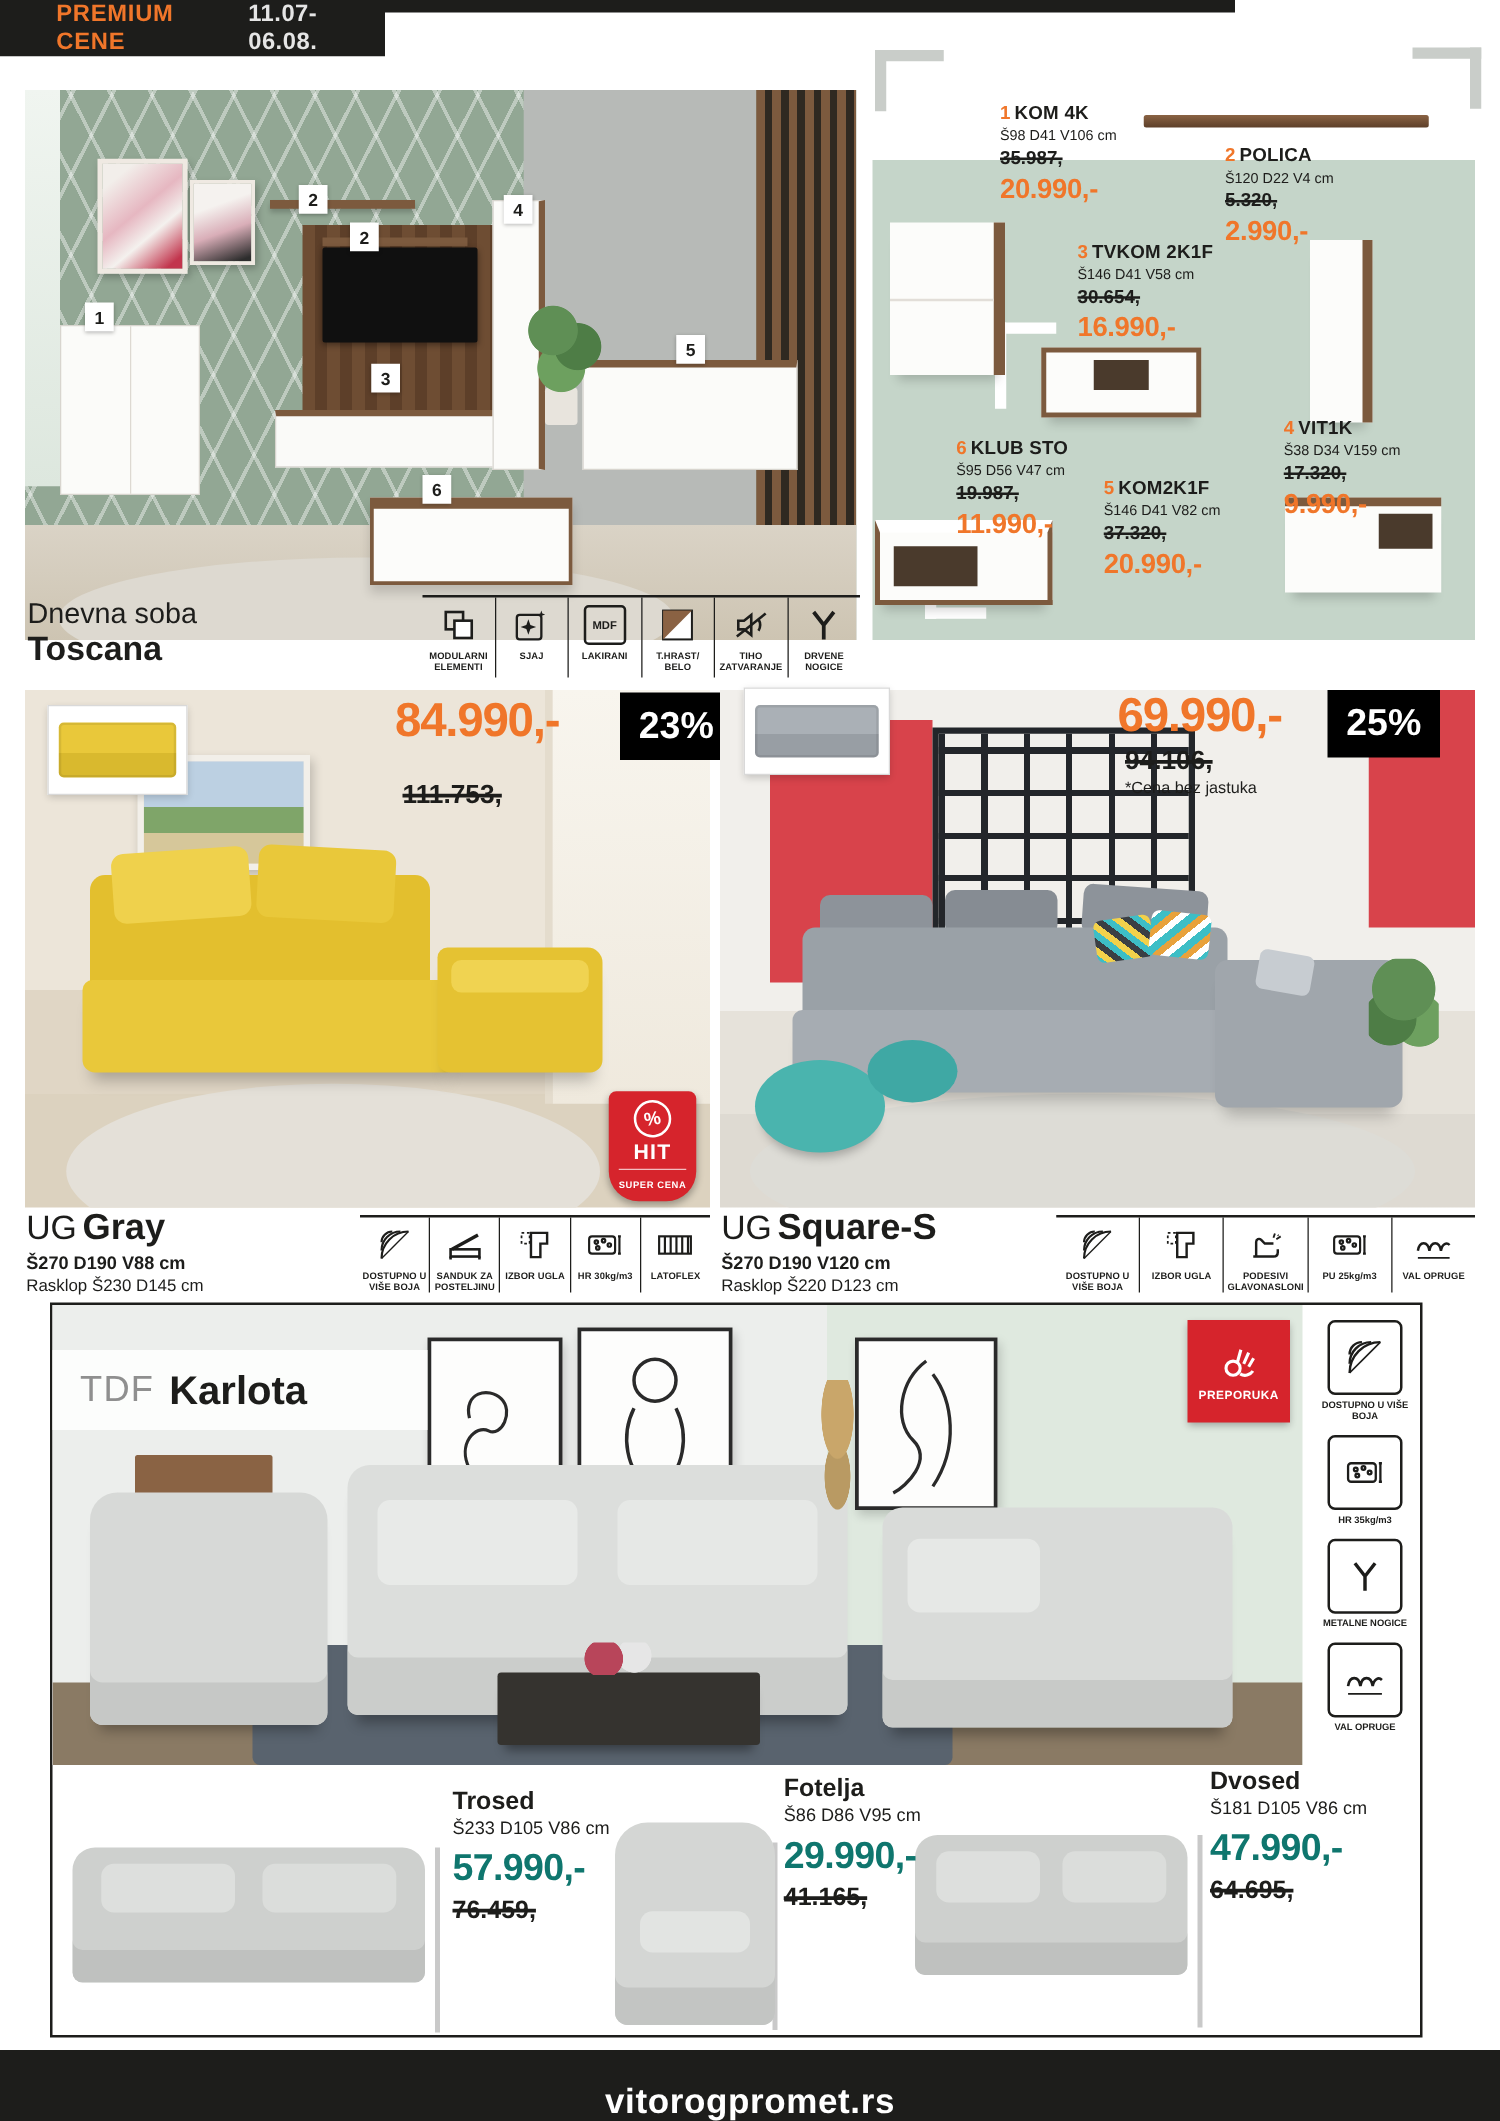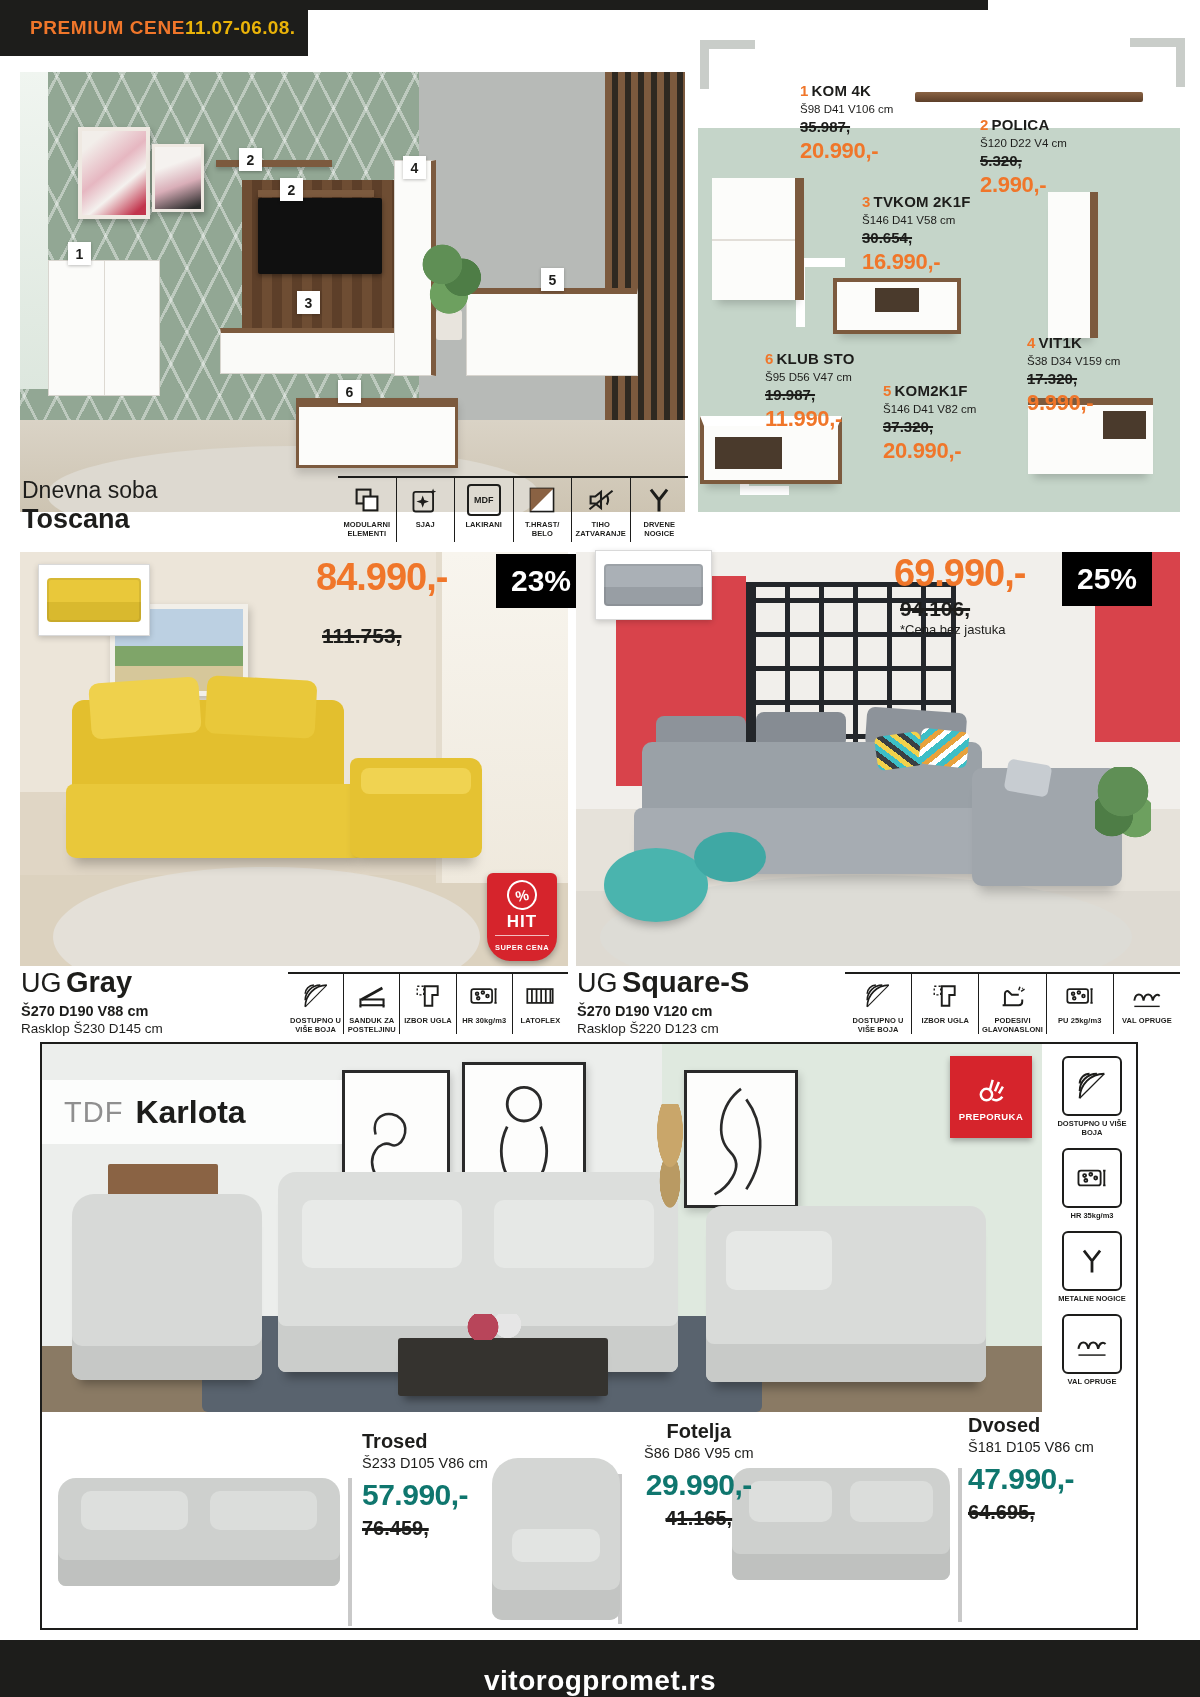--- a/index.html
+++ b/index.html
@@ -3,23 +3,23 @@
 <meta charset="utf-8">
 <style>
   html,body{margin:0;padding:0;background:#e9e9e9;}
   .page{position:relative;width:1200px;height:1697px;margin:0 auto;background:#fff;
         font-family:"Liberation Sans",sans-serif;color:#1d1d1b;overflow:hidden;}
   .abs{position:absolute;}
   .ph{position:absolute;}
 
   
   .top-strip{left:0;top:0;width:988px;height:10px;background:#1d1d1b;}
-  .header-badge{left:0;top:0;width:308px;height:56px;background:#1d1d1b;display:flex;align-items:center;padding-left:30px;box-sizing:border-box;}
+  .header-badge{left:0;top:0;width:308px;height:45px;background:#1d1d1b;display:flex;align-items:center;padding-left:45px;box-sizing:border-box;}
   .badge-title{color:#f0762a;font-weight:bold;font-size:19px;letter-spacing:.6px;}
-  .badge-date{color:#eab308;font-weight:bold;font-size:19px;letter-spacing:.4px;}
+  .badge-date{color:#e5e5e5;font-weight:bold;font-size:19px;letter-spacing:.4px;}
 
   
   .room-photo{left:20px;top:72px;width:665px;height:440px;background:#9aad9c;overflow:hidden;}
   .wall-pattern{left:0;top:0;width:60%;height:100%;background-color:#92a794;
      background-image:repeating-linear-gradient(63deg,rgba(255,255,255,0) 0 26px,rgba(255,255,255,.40) 26px 29px),
                       repeating-linear-gradient(-63deg,rgba(255,255,255,0) 0 26px,rgba(255,255,255,.40) 26px 29px);}
   .wall-right{left:60%;top:0;width:28%;height:100%;background:#b7bab7;}
   .wall-slats{left:88%;top:0;width:12%;height:100%;background:repeating-linear-gradient(90deg,#7c5a3e 0 7px,#2f2921 7px 13px);}
   .room-window{left:0;top:0;width:28px;height:72%;background:linear-gradient(#f0f5f0,#dde7de);}
   .room-floor{left:0;top:79%;width:100%;height:21%;background:linear-gradient(#dad3c6,#cdc4b2);}
@@ -173,21 +173,21 @@
   .prep-label{font-size:9.5px;font-weight:bold;letter-spacing:.4px;}
   .kfeat-col{left:1050px;top:1056px;width:84px;display:flex;flex-direction:column;gap:11px;}
   .kfeat{display:flex;flex-direction:column;align-items:center;}
   .kfeat-box{width:56px;height:56px;border:2px solid #1d1d1b;border-radius:6px;display:flex;align-items:center;justify-content:center;background:#fff;}
   .kfeat-lab{font-size:7.5px;font-weight:bold;text-align:center;line-height:1.2;margin-top:3px;}
 
   
   .psep{position:absolute;width:4px;background:#c9c9c9;}
   .sep1{left:348px;top:1478px;height:148px;} .sep2{left:618px;top:1474px;height:150px;} .sep3{left:958px;top:1468px;height:154px;}
   .kitem{position:absolute;line-height:1.3;}
-  .ki1{left:362px;top:1428px;} .ki2{left:644px;top:1418px;text-align:center;} .ki3{left:968px;top:1412px;}
+  .ki1{left:362px;top:1428px;} .ki2{left:627px;top:1418px;} .ki3{left:968px;top:1412px;}
   .ki-name{font-size:20px;font-weight:bold;}
   .ki-dims{font-size:14.5px;}
   .ki-price{font-size:30px;font-weight:bold;color:#0f766e;letter-spacing:-.5px;margin-top:2px;}
   .ki-old{font-size:20px;font-weight:bold;text-decoration:line-through;text-decoration-thickness:2.5px;margin-top:1px;}
 
   .bsofa{position:absolute;}
   .bp1{left:58px;top:1478px;width:282px;height:108px;}
   .bp2{left:492px;top:1458px;width:128px;height:162px;}
   .bp3{left:732px;top:1468px;width:218px;height:112px;}
   .sofa-shape{position:absolute;left:0;top:0;width:100%;height:100%;background:#ced0ce;border-radius:18px 18px 8px 8px;box-shadow:inset 0 -26px 0 #bfc1bf;}

